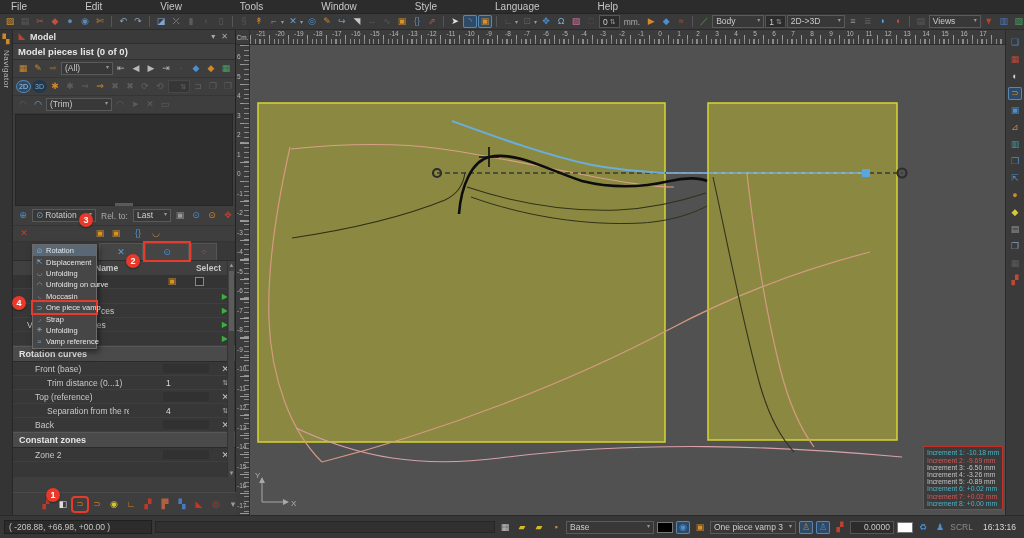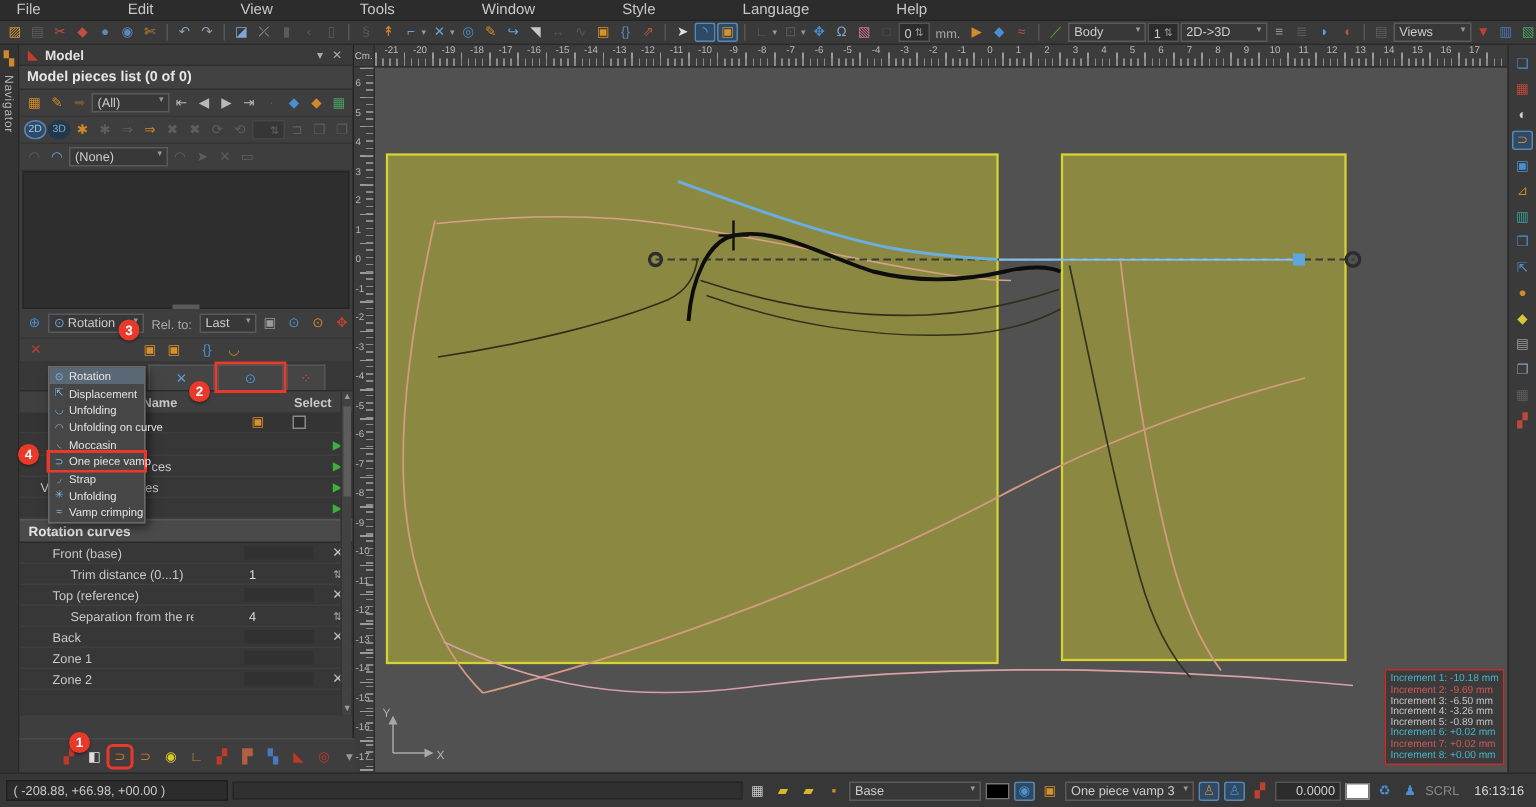--- a/index.html
+++ b/index.html
@@ -203,21 +203,21 @@
       <span class="fld" style="opacity:.4;width:22px">
           <span></span>
           <span class="ud" style="margin-left:auto">⇅</span>
         </span>
       <span style="display:contents"><span class="ic dim" style="color: rgb(153, 153, 153);">⊐</span><span class="ic dim" style="color: rgb(153, 153, 153);">❐</span><span class="ic dim" style="color: rgb(153, 153, 153);">❐</span></span>
     </div>
 
     <div class="ptb">
       <span style="display:contents"><span class="ic dim" style="color: rgb(153, 153, 153);">◠</span><span class="ic" style="color: rgb(106, 160, 216);">◠</span></span>
       <span class="sel" style="width:66px">
-          <span>(None)</span>
+          <span>(Trim)</span>
           <span class="cv" style="margin-left:auto">▾</span>
         </span>
       <span style="display:contents"><span class="ic dim" style="color: rgb(153, 153, 153);">◠</span><span class="ic dim" style="color: rgb(153, 153, 153);">➤</span><span class="ic dim" style="color: rgb(153, 153, 153);">✕</span><span class="ic dim" style="color: rgb(153, 153, 153);">▭</span></span>
     </div>
 
     <div id="plist">
       <div class="grip"></div>
     </div>
 
 
@@ -300,24 +300,21 @@
       <div class="prow">
         <span style="padding-left:34px;white-space:nowrap;overflow:hidden;max-width:116px">Separation from the reference point (n</span>
         <span class="pnum">4</span>
         <span class="pud">⇅</span>
       </div>
       <div class="prow">
         <span style="padding-left:22px">Back</span>
         <span class="pv"></span>
         <span class="px">✕</span>
       </div>
-      <div class="prow">
-        <span style="padding-left:22px">Zone 1</span>
-        <span class="pv"></span>
-      </div>
+      <div class="psec">Constant zones</div>
       <div class="prow">
         <span style="padding-left:22px">Zone 2</span>
         <span class="pv"></span>
         <span class="px">✕</span>
       </div>
       <div id="pscroll">
         <span class="arr" style="top:1px">▲</span>
         <div class="thumb"></div>
         <span class="arr" style="bottom:1px">▼</span>
       </div>
@@ -366,21 +363,21 @@
         <div class="dditem">
           <span class="dicon" style="color: rgb(125, 180, 224);">◞</span>
           <span>Strap</span>
         </div>
         <div class="dditem">
           <span class="dicon" style="color: rgb(125, 180, 224);">✳</span>
           <span>Unfolding</span>
         </div>
         <div class="dditem">
           <span class="dicon" style="color: rgb(125, 180, 224);">≈</span>
-          <span>Vamp crimping</span>
+          <span>Vamp reference</span>
         </div>
       </div>
   </div>
 
   <div id="canvas">
     <div id="corner">Cm.</div>
     <div id="rulertop">
         <span class="rtnum" style="left: 11px;">-21</span>
         <span class="rtnum" style="left: 30px;">-20</span>
         <span class="rtnum" style="left: 49px;">-19</span>

